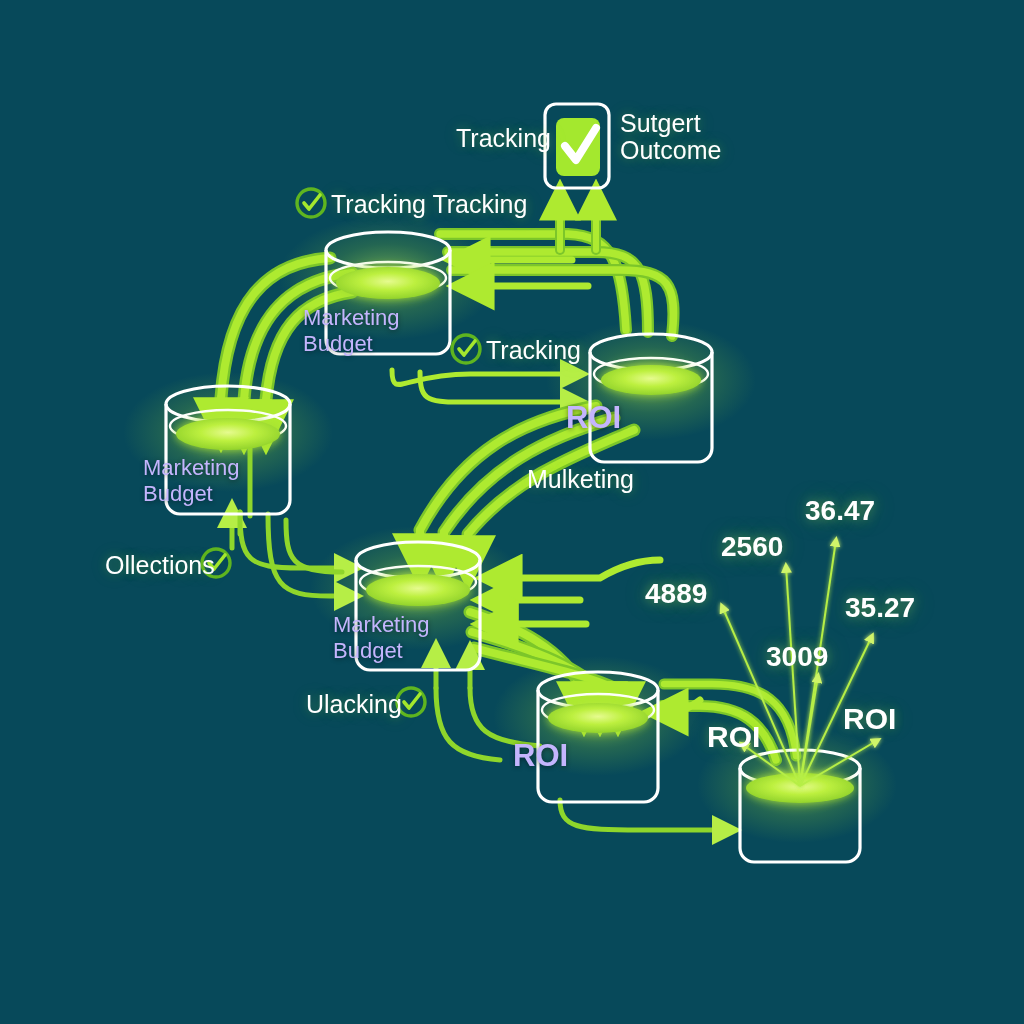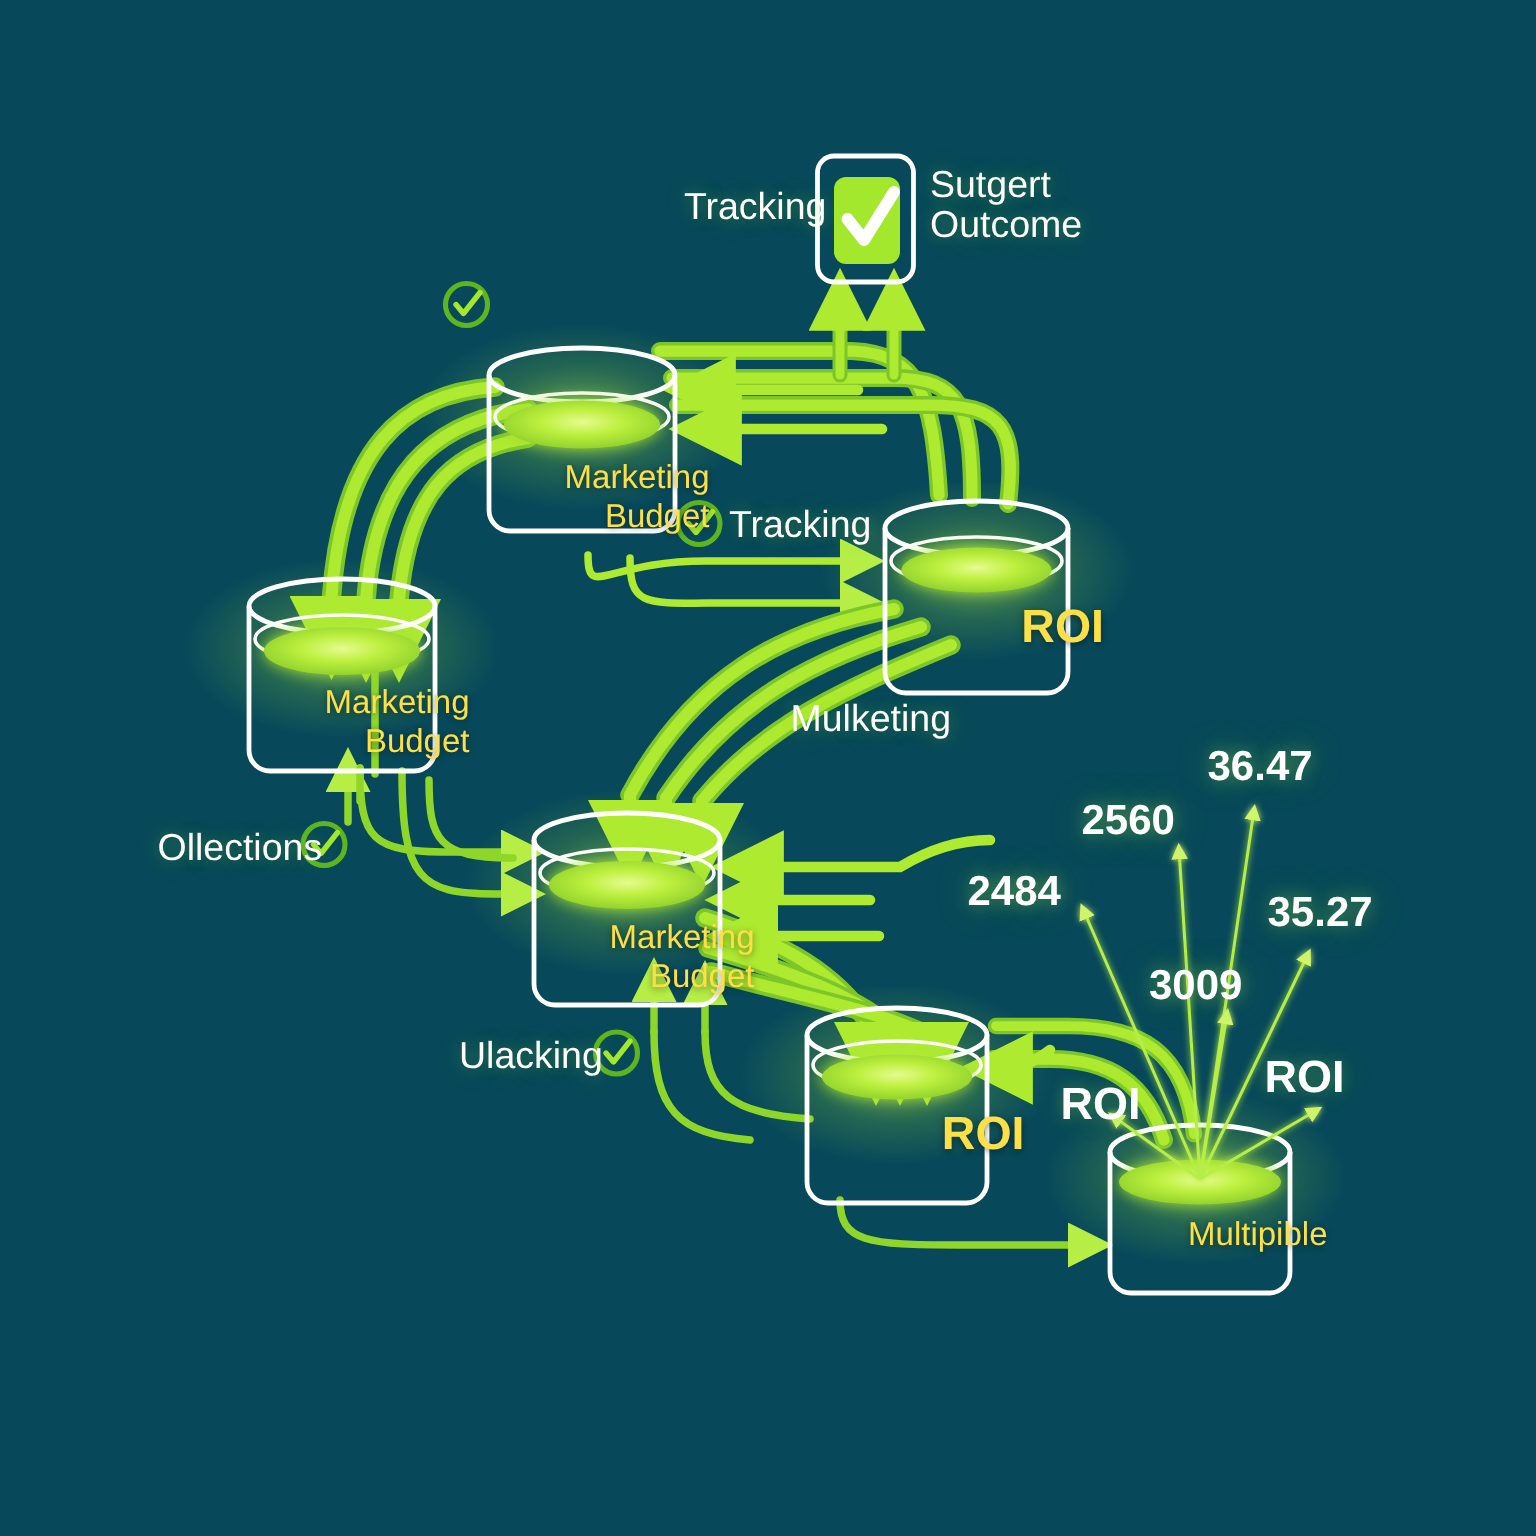--- a/index.html
+++ b/index.html
@@ -14,21 +14,21 @@
   .lbl{
     position:absolute;color:#ffffff;white-space:pre;
     text-shadow:0 0 10px rgba(160,230,60,.30), 0 0 22px rgba(160,230,60,.18);
     pointer-events:none;line-height:1.12;
   }
   .lbl-md{font-size:25px;}
   .lbl-roi{font-size:30px;font-weight:bold;}
   .lbl-num{font-size:28px;font-weight:bold;
     text-shadow:0 0 12px rgba(170,235,70,.45), 0 0 26px rgba(140,215,60,.25);}
   .cyl-label{
-    position:absolute;color:#fde047;text-align:right;width:170px;
+    position:absolute;color:#c4b5fd;text-align:left;width:170px;
     font-size:22px;line-height:1.18;pointer-events:none;
     text-shadow:0 1px 5px rgba(0,0,0,.45);
   }
   .cyl-label.big{font-size:31px;font-weight:bold;}
 </style>
 </head>
 <body>
 
 <div id="stage">
 
@@ -261,43 +261,43 @@
         <path d="M404,702 L409,708 L420,694" fill="none" stroke="#a4e82e" stroke-width="3.6" stroke-linecap="round" stroke-linejoin="round"></path>
       </g>
     </g>
 
   </svg>
 
   <div class="lbl lbl-md" style="left:456px;top:124px;">Tracking</div>
   <div class="lbl lbl-md" style="left:620px;top:109px;">Sutgert</div>
   <div class="lbl lbl-md" style="left:620px;top:136px;">Outcome</div>
 
+  <div class="lbl lbl-md" style="left:331px;top:190px;">Tracking Tracking</div>
   <div class="lbl lbl-md" style="left:486px;top:336px;">Tracking</div>
   <div class="lbl lbl-md" style="left:105px;top:551px;">Ollections</div>
   <div class="lbl lbl-md" style="left:306px;top:690px;">Ulacking</div>
 
   <div class="lbl lbl-md" style="left:527px;top:465px;">Mulketing</div>
 
   <div class="lbl lbl-roi" style="left:707px;top:720px;">ROI</div>
   <div class="lbl lbl-roi" style="left:843px;top:702px;">ROI</div>
 
-  <div class="lbl lbl-num" style="left:645px;top:578px;">2484</div>
+  <div class="lbl lbl-num" style="left:645px;top:578px;">4889</div>
   <div class="lbl lbl-num" style="left:721px;top:531px;">2560</div>
   <div class="lbl lbl-num" style="left:805px;top:495px;">36.47</div>
   <div class="lbl lbl-num" style="left:766px;top:641px;text-align:center;">3009</div>
   <div class="lbl lbl-num" style="left:845px;top:592px;">35.27</div>
 
   <div class="cyl-label" style="left:303px;top:305px;">Marketing</div>
   <div class="cyl-label" style="left:303px;top:331px;">Budget</div>
 
   <div class="cyl-label" style="left:143px;top:455px;">Marketing</div>
   <div class="cyl-label" style="left:143px;top:481px;">Budget</div>
 
   <div class="cyl-label big" style="left:566px;top:400px;">ROI</div>
 
   <div class="cyl-label" style="left:333px;top:612px;">Marketing</div>
   <div class="cyl-label" style="left:333px;top:638px;">Budget</div>
 
   <div class="cyl-label big" style="left:513px;top:738px;">ROI</div>
 
-  <div class="cyl-label" style="left:715px;top:810px;">Multipible</div>
 
 </div>
 
 </body></html>

